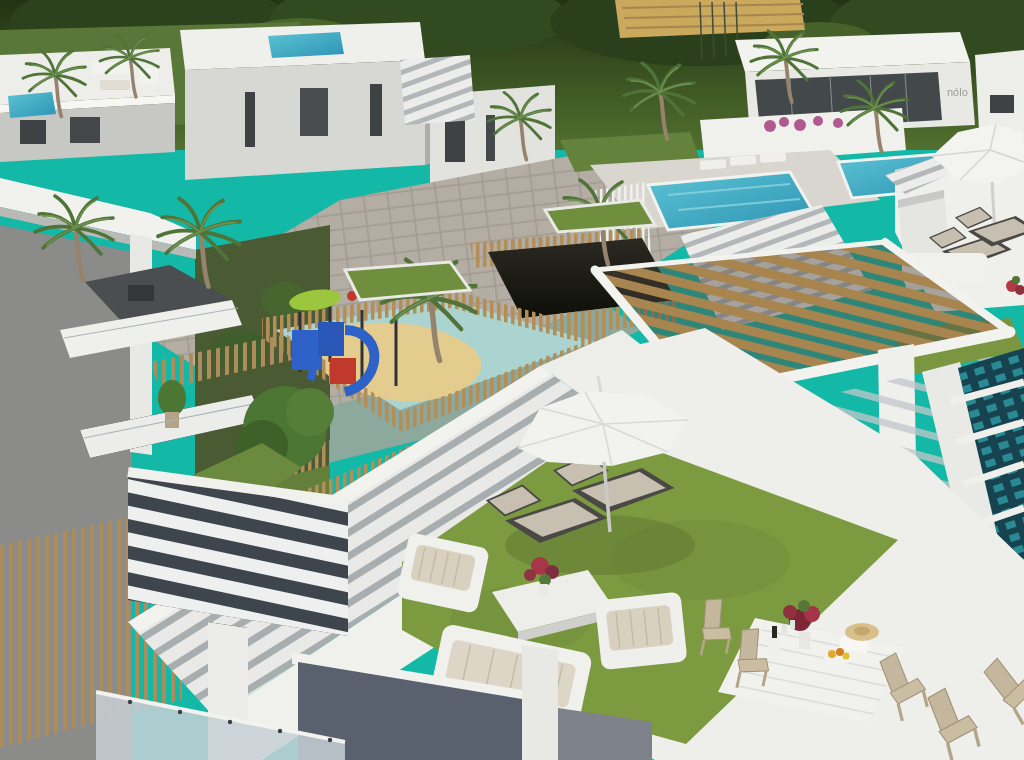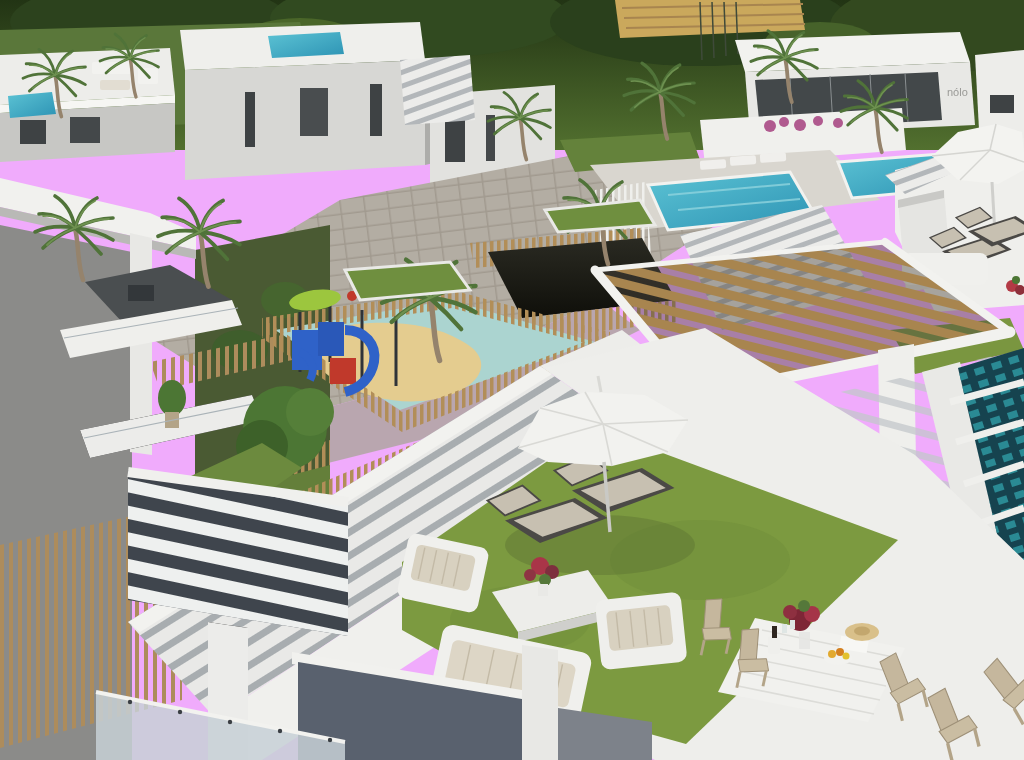--- a/index.html
+++ b/index.html
@@ -1,16 +1,16 @@
 <!DOCTYPE html>
 <html><head>
 <meta charset="utf-8">
 <style>
   html,body{margin:0;padding:0;background:#222;}
-  .stage{position:relative;width:1024px;height:760px;overflow:hidden;background:#f0abfc;
+  .stage{position:relative;width:1024px;height:760px;overflow:hidden;background:#14b8a6;
          font-family:"Liberation Sans",sans-serif;}
   .stage svg{position:absolute;left:0;top:0;display:block;}
   text{font-family:"Liberation Sans",sans-serif;}
 </style>
 </head>
 <body>
 
 <div class="stage">
 <svg width="1024" height="760" viewBox="0 0 1024 760">
 <defs>

